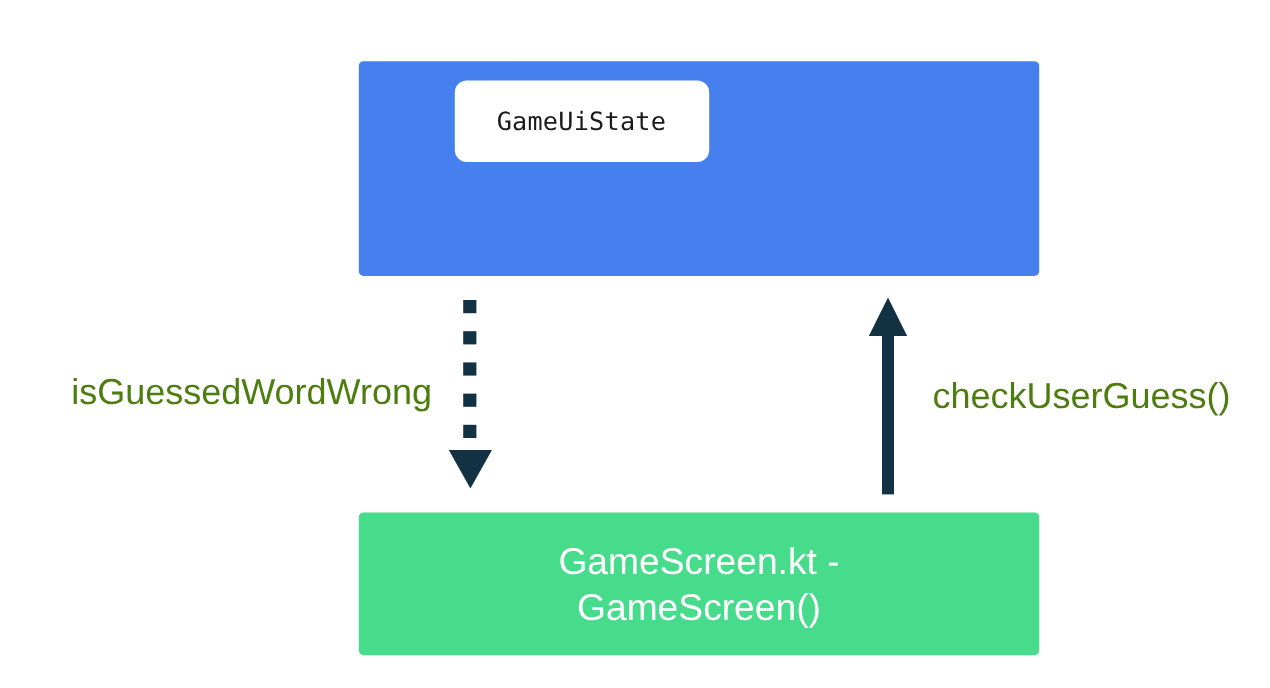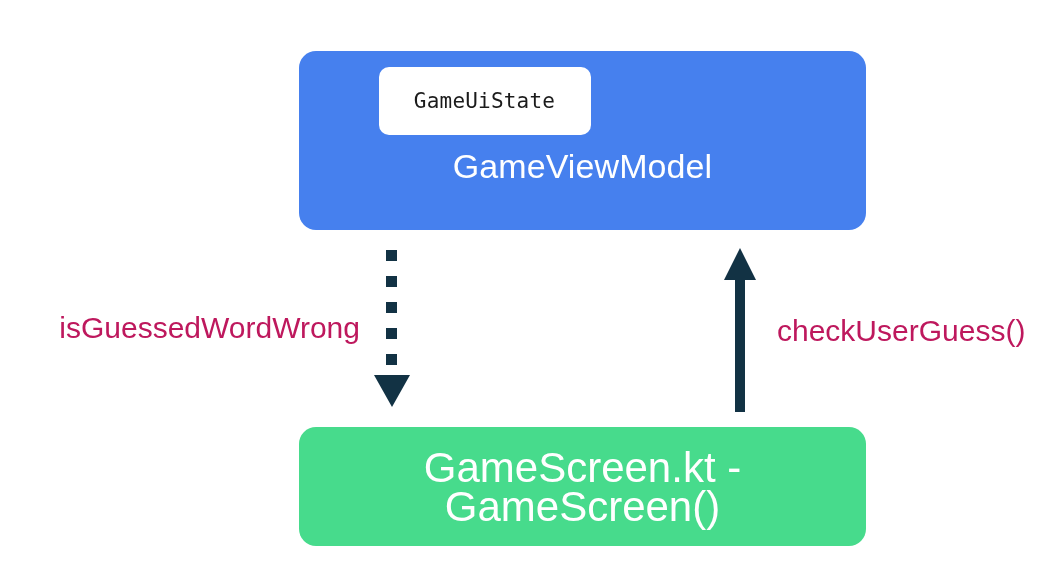--- a/index.html
+++ b/index.html
@@ -22,21 +22,21 @@
     top: 0;
     width: 1058px;
     height: 573px;
     background: #ffffff;
   }
 
   
   .node-box {
     position: absolute;
     box-sizing: border-box;
-    border-radius: 17px;
+    border-radius: 4px;
     display: flex;
     flex-direction: column;
     align-items: center;
   }
 
   #viewmodel-box {
     left: 299px;
     top: 51px;
     width: 567px;
     height: 179px;
@@ -77,33 +77,33 @@
   #screen-box {
     left: 299px;
     top: 427px;
     width: 567px;
     height: 119px;
     background: #47db8c;
     justify-content: center;
   }
 
   #screen-title {
-    font-size: 42px;
+    font-size: 31px;
     color: #ffffff;
     font-weight: 400;
     line-height: 39px;
     text-align: center;
     white-space: pre-line;
   }
 
   
   .edge-label {
     position: absolute;
     font-size: 30px;
-    color: #be185d;
+    color: #4d7c0f;
     font-weight: 400;
     white-space: nowrap;
   }
 
   #label-left {
     left: 36px;
     top: 311px;
     width: 324px;
     text-align: right;
   }
@@ -136,21 +136,20 @@
 </style>
 </head>
 <body>
 
 <div id="canvas">
 
   <div class="node-box" id="viewmodel-box">
     <div id="state-chip">
       <span id="state-chip-label">GameUiState</span>
     </div>
-    <div id="viewmodel-title">GameViewModel</div>
   </div>
 
   <svg id="arrow-dotted" viewBox="0 0 60 164">
     <g fill="#123244">
       <rect x="24" y="6" width="11" height="11"></rect>
       <rect x="24" y="32" width="11" height="11"></rect>
       <rect x="24" y="58" width="11" height="11"></rect>
       <rect x="24" y="84" width="11" height="11"></rect>
       <rect x="24" y="110" width="11" height="11"></rect>
       <polygon points="12,131 48,131 30,163"></polygon>

